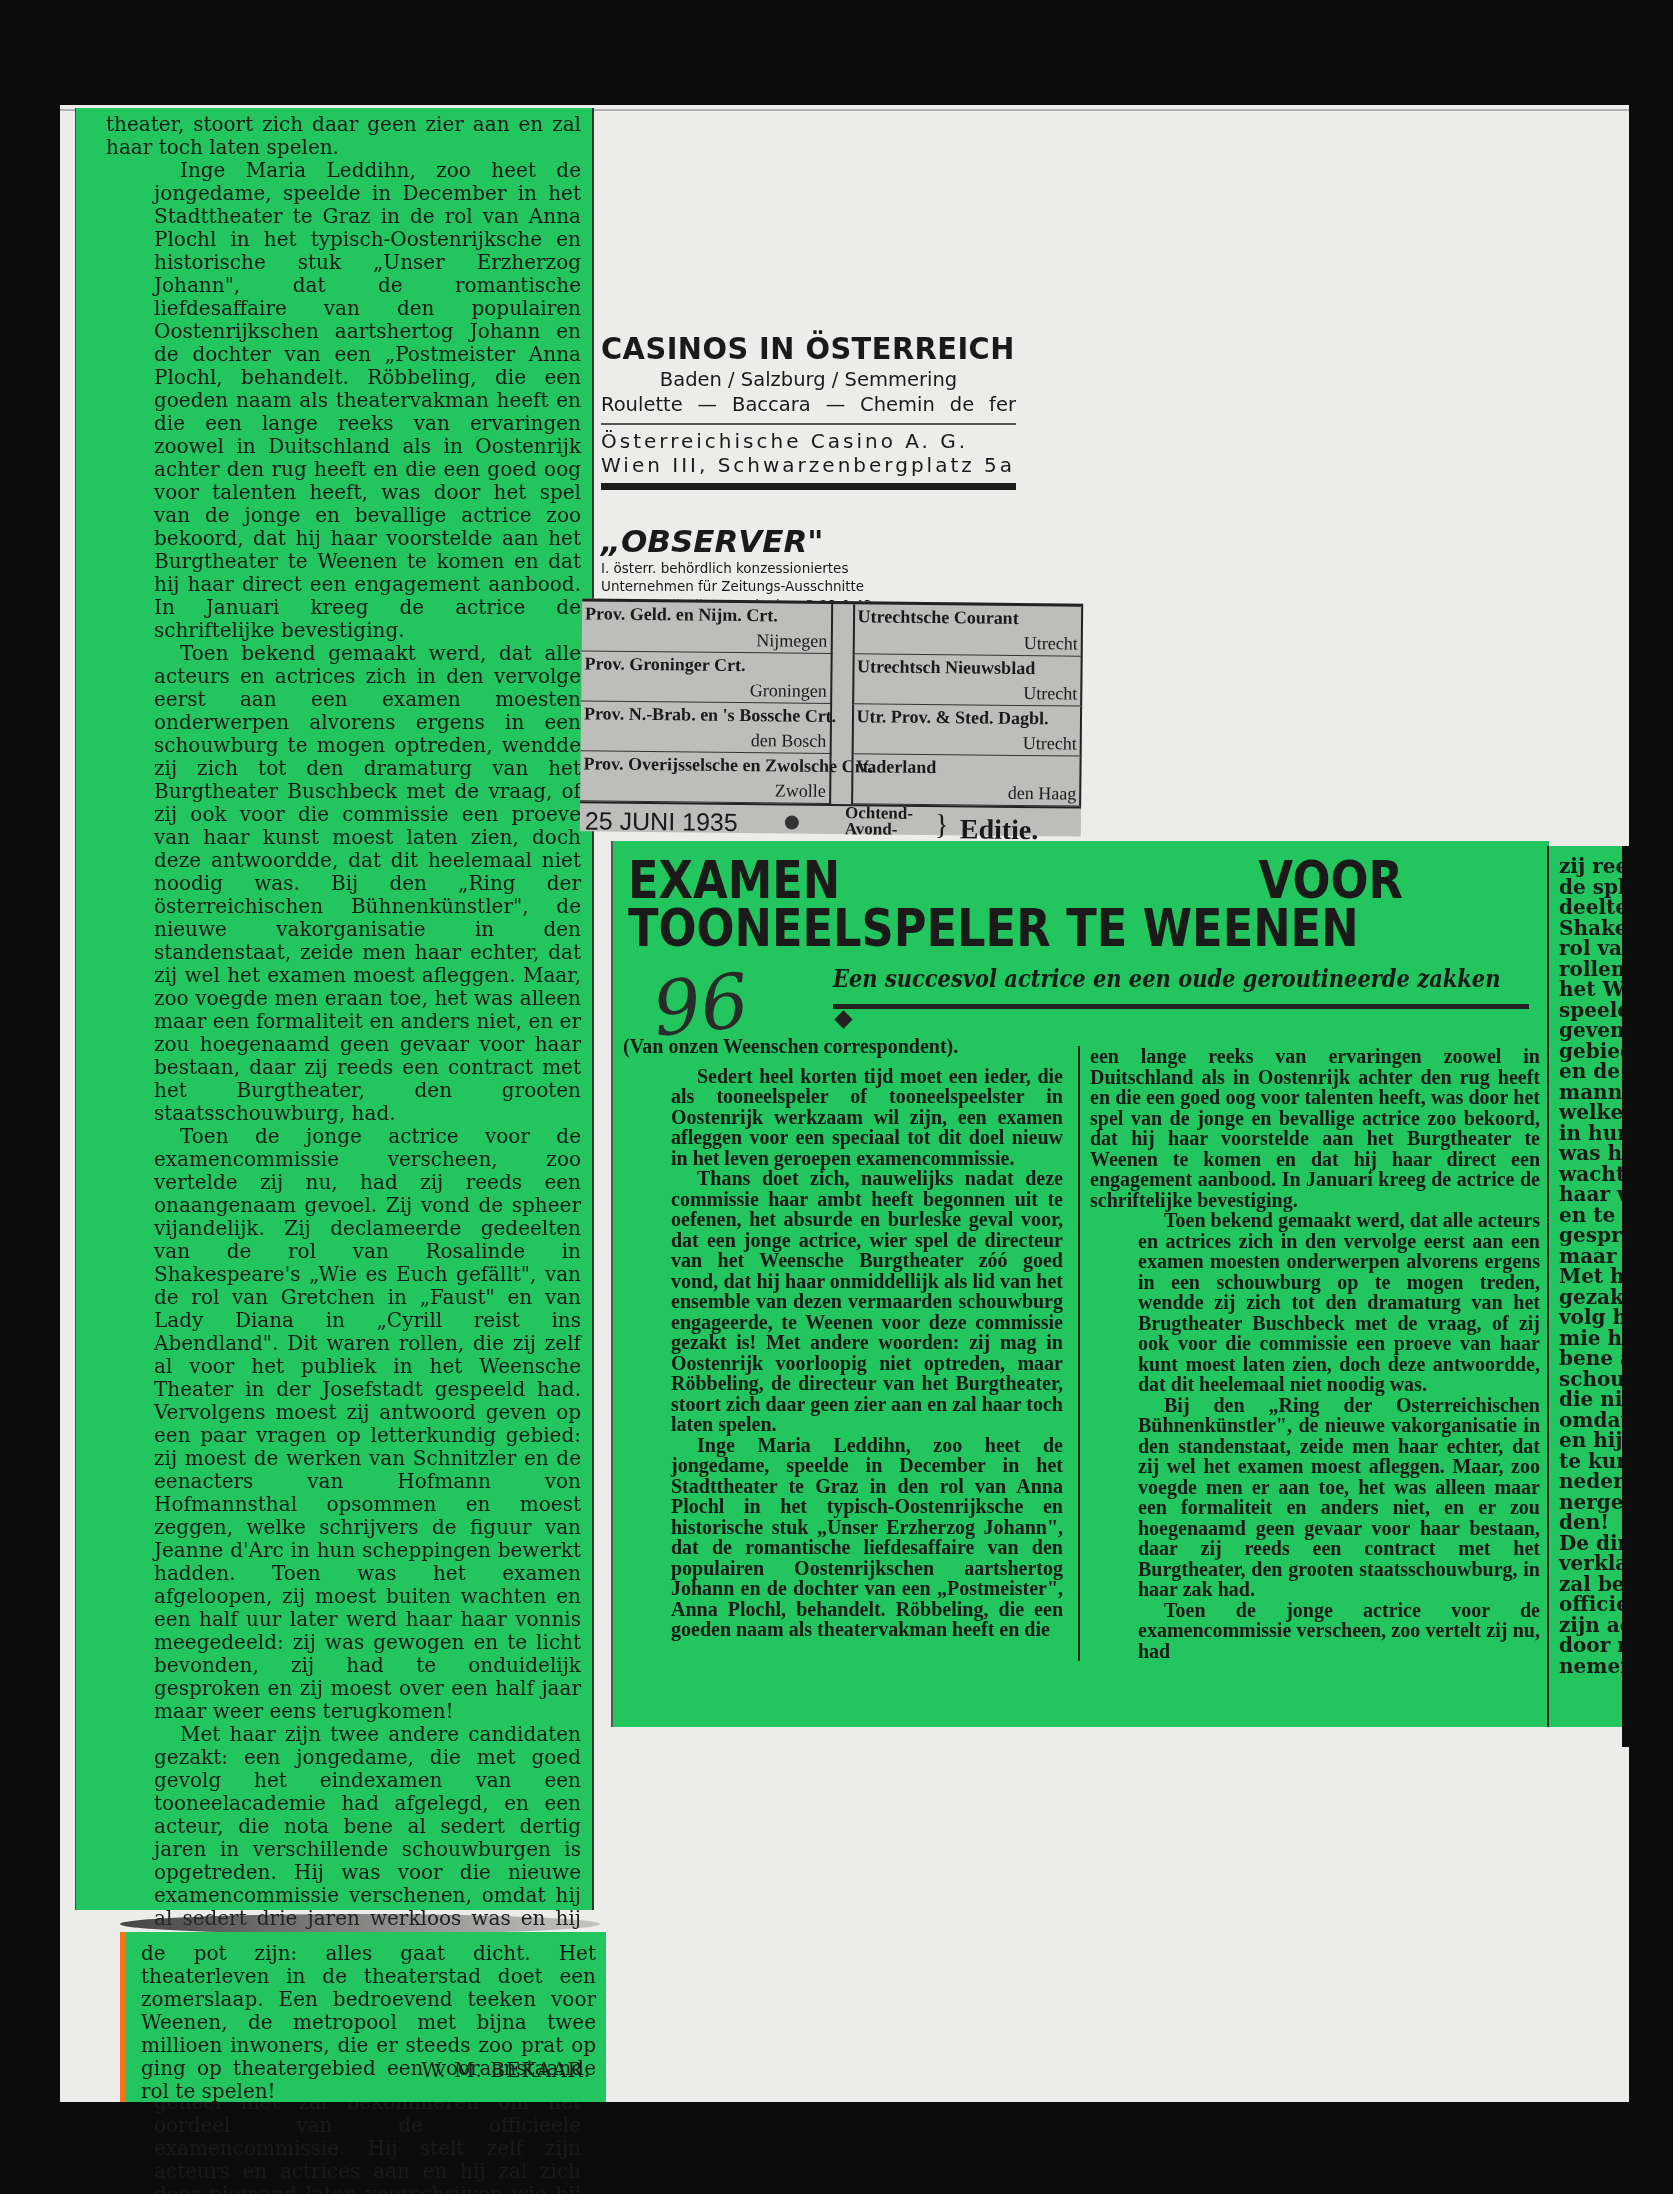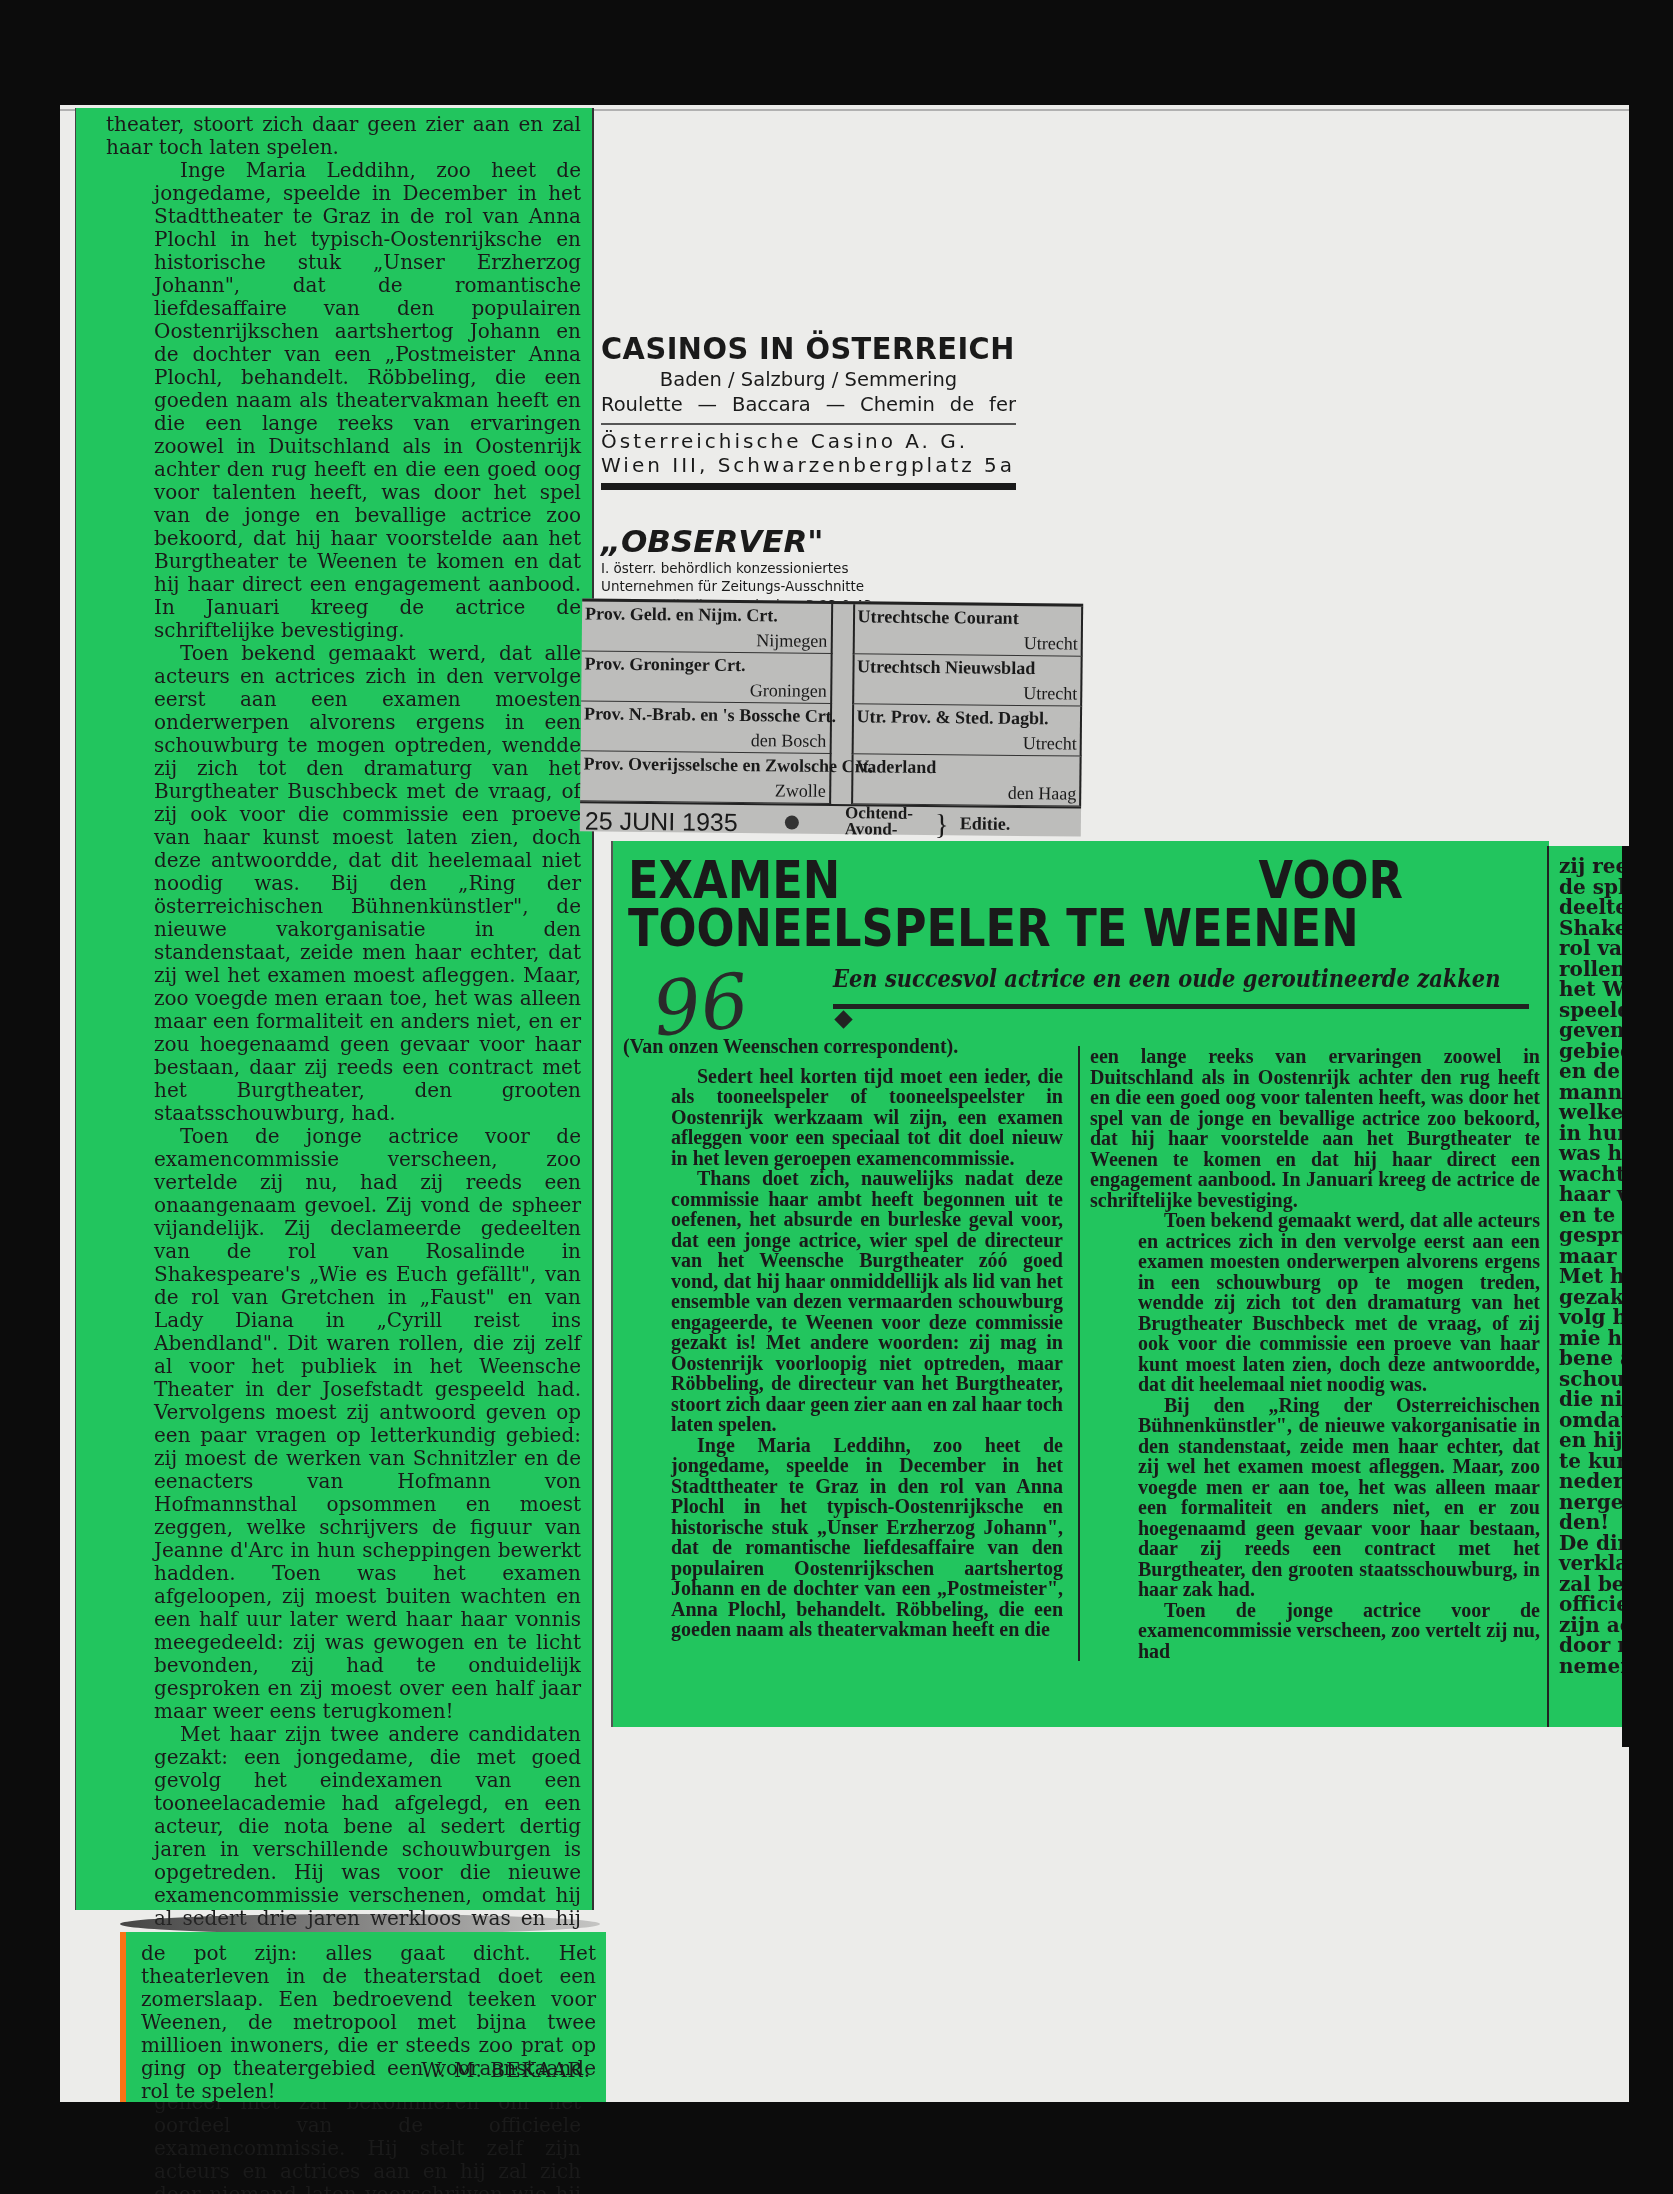--- a/index.html
+++ b/index.html
@@ -38,21 +38,21 @@
   .pt-cell { border-bottom:1.5px solid #333; position:relative; height:49px; }
   .pt-cell.l { border-right:2px solid #222; }
   .pt-cell.r { border-left:2px solid #222; margin-left:20px; border-right:2px solid #222; }
   .pt-name { position:absolute; left:3px; top:2px; font-size:18px; white-space:nowrap; }
   .pt-city { position:absolute; right:3px; bottom:1px; font-size:18px; font-weight:normal; }
   .pt-bottom { position:absolute; left:0; top:200px; width:501px; height:30px; border-top:2.5px solid #222; }
   .pt-date { position:absolute; left:5px; top:3px; font-size:25px; font-weight:normal; font-family:"Liberation Sans", sans-serif; }
   .pt-circle { position:absolute; left:205px; top:10px; width:14px; height:14px; border-radius:50%; background:#333; }
   .pt-editions { position:absolute; left:265px; top:-1px; font-size:17px; line-height:16px; }
   .pt-brace { position:absolute; left:355px; top:1px; font-size:29px; font-weight:normal; }
-  .pt-editie { position:absolute; left:380px; top:6px; font-size:18px; }
+  .pt-editie { position:absolute; left:380px; top:6px; font-size:28px; }
 
   .clip-main { left:611px; top:841px; width:936px; height:886px; border-left:2px solid #555; }
   .headline { position:absolute; left:15px; top:15px; width:901px; font-family:"DejaVu Sans", sans-serif; font-size:52px; line-height:48px; font-weight:bold; text-align:justify; text-align-last:left; transform:scaleX(.86); transform-origin:left; }
   .subhead { position:absolute; left:220px; top:123px; font-family:"DejaVu Serif", serif; font-style:italic; font-weight:bold; font-size:25px; white-space:nowrap; transform:scaleX(.84); transform-origin:left; }
   .sub-rule { position:absolute; left:220px; right:20px; top:163px; height:5px; background:#222; }
   .diamond { position:absolute; left:224px; top:172px; width:13px; height:13px; background:#222; transform:rotate(45deg); }
   .handwritten { position:absolute; left:40px; top:120px; font-family:"DejaVu Serif", serif; font-style:italic; font-size:75px; color:#2a2a2a; transform:rotate(-6deg); }
   .colA { position:absolute; left:10px; top:195px; width:440px; font-size:20px; line-height:20.5px; text-align:justify; font-weight:bold; font-family:"Liberation Serif", serif; }
   .colB { position:absolute; left:465px; top:205px; width:450px; font-size:20px; line-height:20.5px; text-align:justify; font-weight:bold; font-family:"Liberation Serif", serif; border-left:2px solid #222; padding-left:10px; }
   .byline { text-align:left; margin-bottom:9px; }

